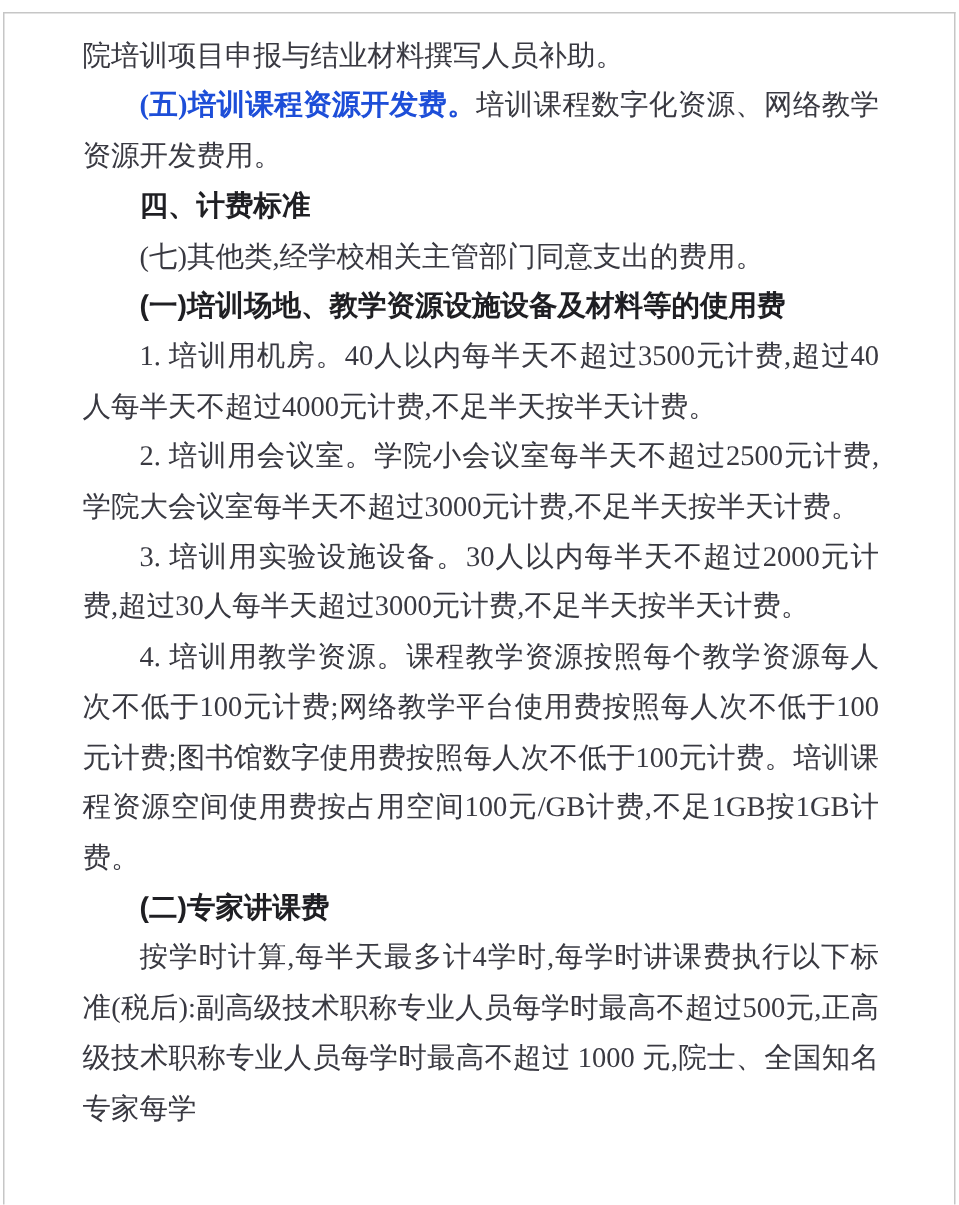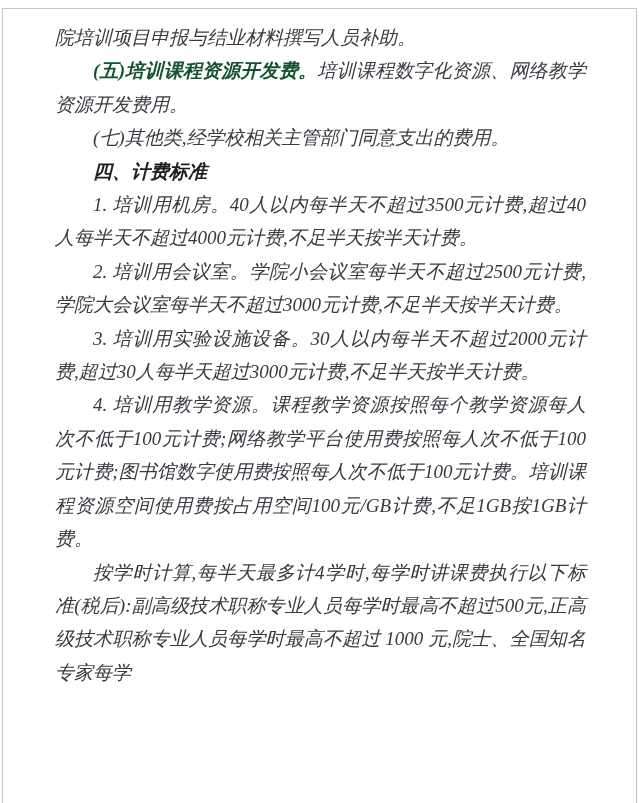--- a/index.html
+++ b/index.html
@@ -29,44 +29,45 @@
     left: 55px;
     top: 21px;
     width: 531px;
     font-size: 19px;
     line-height: 33.4px;
     color: #393941;
     text-align: justify;
   }
   .para {
     margin: 0;
-    font-style: italic;
   }
   .para.indent {
     text-indent: 2em;
   }
   .para.heading {
     font-weight: bold;
     color: #1f1f23;
     font-family: "Liberation Sans", "DejaVu Sans", sans-serif;
   }
   .lead {
     font-weight: bold;
-    color: #14532d;
+    color: #1d4ed8;
   }
 </style>
 </head>
 <body>
 
 <div class="page">
   <div class="page-frame"></div>
   <div class="content" id="document-content">
       <div class="para">院培训项目申报与结业材料撰写人员补助。</div>
       <div class="para indent"><span class="lead">(五)培训课程资源开发费。</span>培训课程数字化资源、网络教学资源开发费用。</div>
+      <div class="para heading indent">四、计费标准</div>
       <div class="para indent">(七)其他类,经学校相关主管部门同意支出的费用。</div>
-      <div class="para heading indent">四、计费标准</div>
+      <div class="para heading indent">(一)培训场地、教学资源设施设备及材料等的使用费</div>
       <div class="para indent">1. 培训用机房。40人以内每半天不超过3500元计费,超过40人每半天不超过4000元计费,不足半天按半天计费。</div>
       <div class="para indent">2. 培训用会议室。学院小会议室每半天不超过2500元计费,学院大会议室每半天不超过3000元计费,不足半天按半天计费。</div>
       <div class="para indent">3. 培训用实验设施设备。30人以内每半天不超过2000元计费,超过30人每半天超过3000元计费,不足半天按半天计费。</div>
       <div class="para indent">4. 培训用教学资源。课程教学资源按照每个教学资源每人次不低于100元计费;网络教学平台使用费按照每人次不低于100元计费;图书馆数字使用费按照每人次不低于100元计费。培训课程资源空间使用费按占用空间100元/GB计费,不足1GB按1GB计费。</div>
+      <div class="para heading indent">(二)专家讲课费</div>
       <div class="para indent">按学时计算,每半天最多计4学时,每学时讲课费执行以下标准(税后):副高级技术职称专业人员每学时最高不超过500元,正高级技术职称专业人员每学时最高不超过 1000 元,院士、全国知名专家每学</div>
     </div>
 </div>
 
 </body></html>

